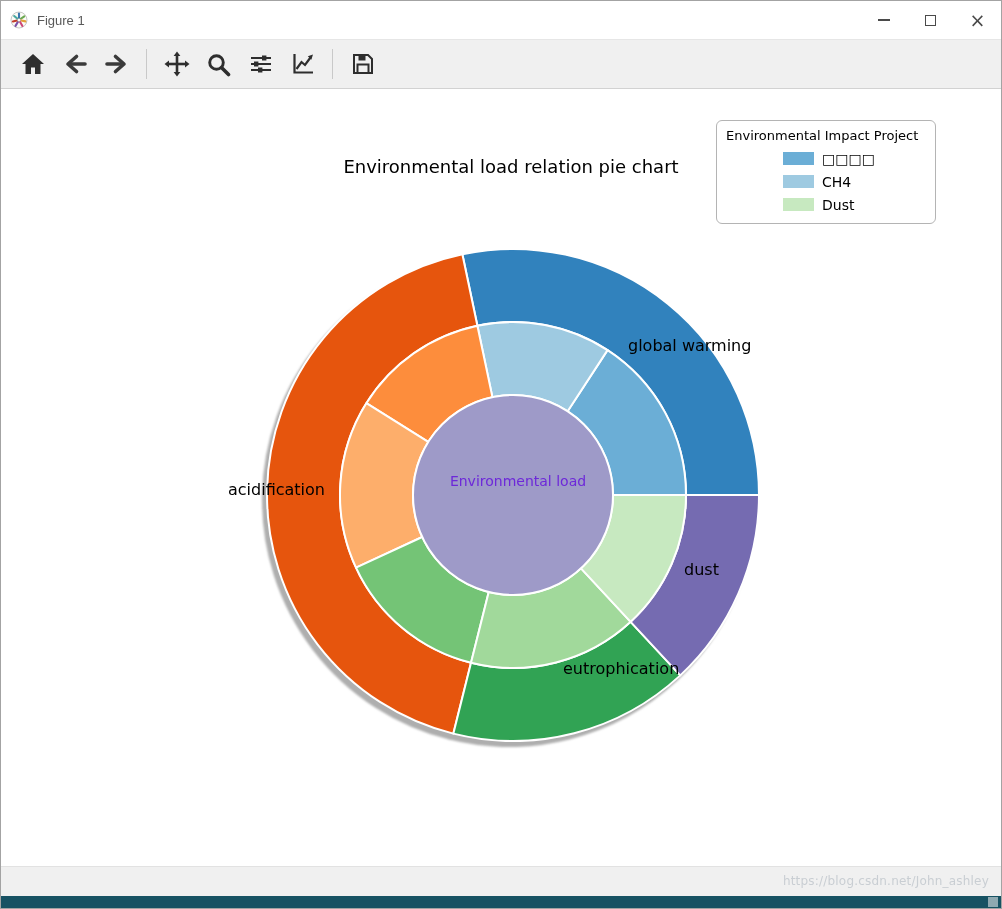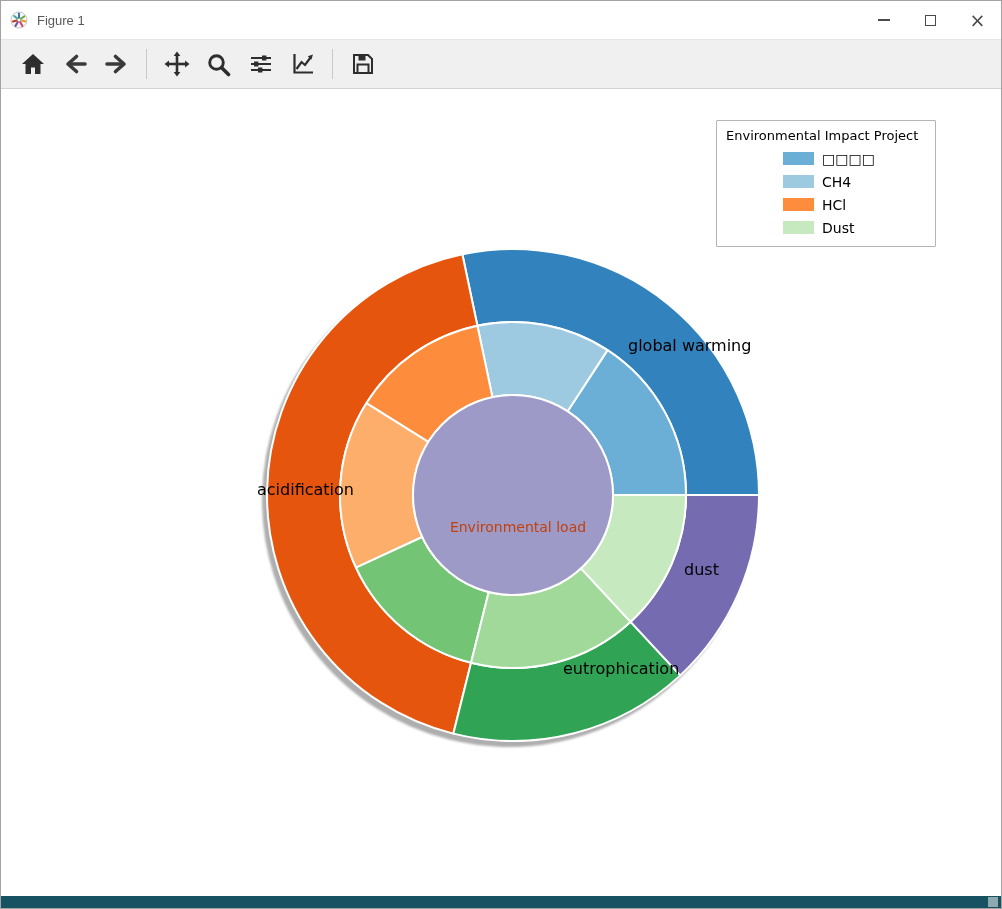--- a/index.html
+++ b/index.html
@@ -21,24 +21,24 @@
   .tool-btn{width:33px;height:33px;border:none;background:transparent;display:flex;align-items:center;justify-content:center;padding:0;}
   .tool-sep{width:1px;height:30px;background:#c9c9c9;margin:0 4px;}
   .icn{display:flex;align-items:center;justify-content:center;}
 
   
   .canvas{position:relative;flex:1;background:#ffffff;overflow:hidden;}
   .chart-title{position:absolute;left:510px;top:67px;transform:translateX(-50%);font-size:18px;color:#000;white-space:nowrap;}
   #pie{position:absolute;left:0;top:0;}
   .pie-shadow{filter:drop-shadow(-4px 5px 1px rgba(108,108,108,0.55));}
   .wedge-label{position:absolute;font-size:16px;color:#000;white-space:nowrap;}
-  .center-label{position:absolute;left:517px;top:392px;transform:translate(-50%,-50%);font-size:14px;color:#c2410c;white-space:nowrap;margin-top:46px;}
-
-  
-  .legend{position:absolute;left:715px;top:31px;width:220px;box-sizing:border-box;background:#ffffff;border:1px solid #b4b4b4;border-radius:1px;padding:6px 8px 7px 8px;}
+  .center-label{position:absolute;left:517px;top:392px;transform:translate(-50%,-50%);font-size:14px;color:#6d28d9;white-space:nowrap;}
+
+  
+  .legend{position:absolute;left:715px;top:31px;width:220px;box-sizing:border-box;background:#ffffff;border:1px solid #b4b4b4;border-radius:6px;padding:6px 8px 7px 8px;}
   .legend-title{font-size:13px;color:#000;padding:1px 0 4px 1px;white-space:nowrap;}
   .legend-row{display:flex;align-items:center;height:23px;padding-left:58px;}
   .legend-swatch{width:31px;height:13px;flex:0 0 31px;margin-right:8px;}
   .legend-label{font-size:14px;color:#000;white-space:nowrap;}
 
   
   .footer-gray{height:29px;flex:0 0 29px;background:#f0f0f0;position:relative;border-top:1px solid #e2e2e2;}
   .watermark{position:absolute;right:12px;top:7px;font-size:12px;color:#c9ced3;letter-spacing:.2px;}
   .bottom-strip{height:12px;flex:0 0 12px;background:#175263;position:relative;}
   .grip{position:absolute;right:3px;top:1px;width:10px;height:10px;background:#8fa9b1;}
@@ -158,64 +158,64 @@
           <svg width="24" height="24" viewBox="0 0 24 24">
             <path d="M3 3 H17 L21 7 V21 H3 Z" fill="none" stroke="#2e2e2e" stroke-width="2"></path>
             <rect x="7.5" y="3.5" width="7" height="5" fill="#2e2e2e"></rect>
             <rect x="6.5" y="12.5" width="11" height="8.5" fill="none" stroke="#2e2e2e" stroke-width="2"></rect>
           </svg>
         </span>
       </button>
     </div>
 
   <div class="canvas">
+    <div class="chart-title">Environmental load relation pie chart</div>
 
     <svg id="pie" width="1002" height="782" viewBox="0 0 1002 782">
         <g class="pie-shadow">
           <path d="M758.00,406.00 A246,246 0 0 0 461.36,165.27 L476.39,236.71 A173,173 0 0 1 685.00,406.00 Z" fill="#3182bd" stroke="#ffffff" stroke-width="2" stroke-linejoin="round"></path>
           <path d="M461.36,165.27 A246,246 0 0 0 452.32,644.65 L470.03,573.83 A173,173 0 0 1 476.39,236.71 Z" fill="#e6550d" stroke="#ffffff" stroke-width="2" stroke-linejoin="round"></path>
           <path d="M452.32,644.65 A246,246 0 0 0 679.27,586.38 L629.63,532.85 A173,173 0 0 1 470.03,573.83 Z" fill="#31a354" stroke="#ffffff" stroke-width="2" stroke-linejoin="round"></path>
           <path d="M679.27,586.38 A246,246 0 0 0 758.00,406.00 L685.00,406.00 A173,173 0 0 1 629.63,532.85 Z" fill="#756bb1" stroke="#ffffff" stroke-width="2" stroke-linejoin="round"></path>
           <path d="M685.00,406.00 A173,173 0 0 0 606.53,261.11 L566.64,322.25 A100,100 0 0 1 612.00,406.00 Z" fill="#6baed6" stroke="#ffffff" stroke-width="2" stroke-linejoin="round"></path>
           <path d="M606.53,261.11 A173,173 0 0 0 476.39,236.71 L491.41,308.14 A100,100 0 0 1 566.64,322.25 Z" fill="#9ecae1" stroke="#ffffff" stroke-width="2" stroke-linejoin="round"></path>
           <path d="M476.39,236.71 A173,173 0 0 0 365.35,314.22 L427.23,352.95 A100,100 0 0 1 491.41,308.14 Z" fill="#fd8d3c" stroke="#ffffff" stroke-width="2" stroke-linejoin="round"></path>
           <path d="M365.35,314.22 A173,173 0 0 0 355.01,478.67 L421.25,448.01 A100,100 0 0 1 427.23,352.95 Z" fill="#fdae6b" stroke="#ffffff" stroke-width="2" stroke-linejoin="round"></path>
           <path d="M355.01,478.67 A173,173 0 0 0 470.03,573.83 L487.74,503.01 A100,100 0 0 1 421.25,448.01 Z" fill="#74c476" stroke="#ffffff" stroke-width="2" stroke-linejoin="round"></path>
           <path d="M470.03,573.83 A173,173 0 0 0 629.63,532.85 L580.00,479.33 A100,100 0 0 1 487.74,503.01 Z" fill="#a1d99b" stroke="#ffffff" stroke-width="2" stroke-linejoin="round"></path>
           <path d="M629.63,532.85 A173,173 0 0 0 685.00,406.00 L612.00,406.00 A100,100 0 0 1 580.00,479.33 Z" fill="#c7e9c0" stroke="#ffffff" stroke-width="2" stroke-linejoin="round"></path>
           <circle cx="512" cy="406" r="100" fill="#9e9ac8" stroke="#ffffff" stroke-width="2"></circle>
         </g>
       </svg>
 
     <div class="wedge-label" style="left:627px;top:247px">global warming</div>
-    <div class="wedge-label" style="right:647px;top:391px">acidification</div>
+    <div class="wedge-label" style="right:676px;top:391px">acidification</div>
     <div class="wedge-label" style="left:562px;top:570px">eutrophication</div>
     <div class="wedge-label" style="left:683px;top:471px">dust</div>
     <div class="center-label">Environmental load</div>
 
     <div class="legend">
       <div class="legend-title">Environmental Impact Project</div>
       <div class="legend-rows" id="legend-rows">
           <div class="legend-row">
             <span class="legend-swatch" style="background: rgb(107, 174, 214);"></span>
             <span class="legend-label">□□□□</span>
           </div>
           <div class="legend-row">
             <span class="legend-swatch" style="background: rgb(158, 202, 225);"></span>
             <span class="legend-label">CH4</span>
           </div>
           <div class="legend-row">
-            <span class="legend-swatch" style="background: rgb(253, 141, 60);"></span>
-            <span class="legend-label">HCl</span>
-          </div>
-          <div class="legend-row">
             <span class="legend-swatch" style="background: rgb(199, 233, 192);"></span>
             <span class="legend-label">Dust</span>
           </div>
         </div>
     </div>
   </div>
 
+  <div class="footer-gray">
+    <span class="watermark">https://blog.csdn.net/John_ashley</span>
+  </div>
   <div class="bottom-strip">
     <div class="grip"></div>
   </div>
 
 </div>
 
 </body></html>

